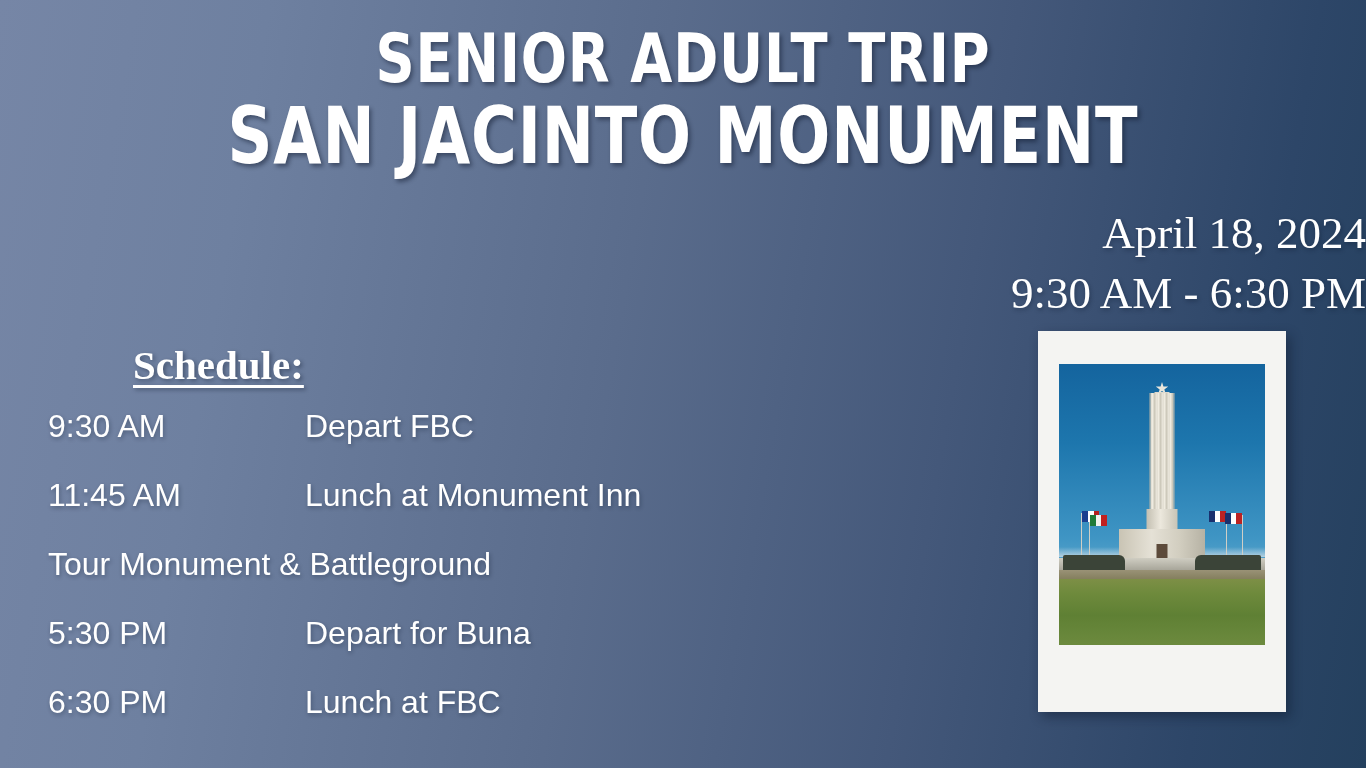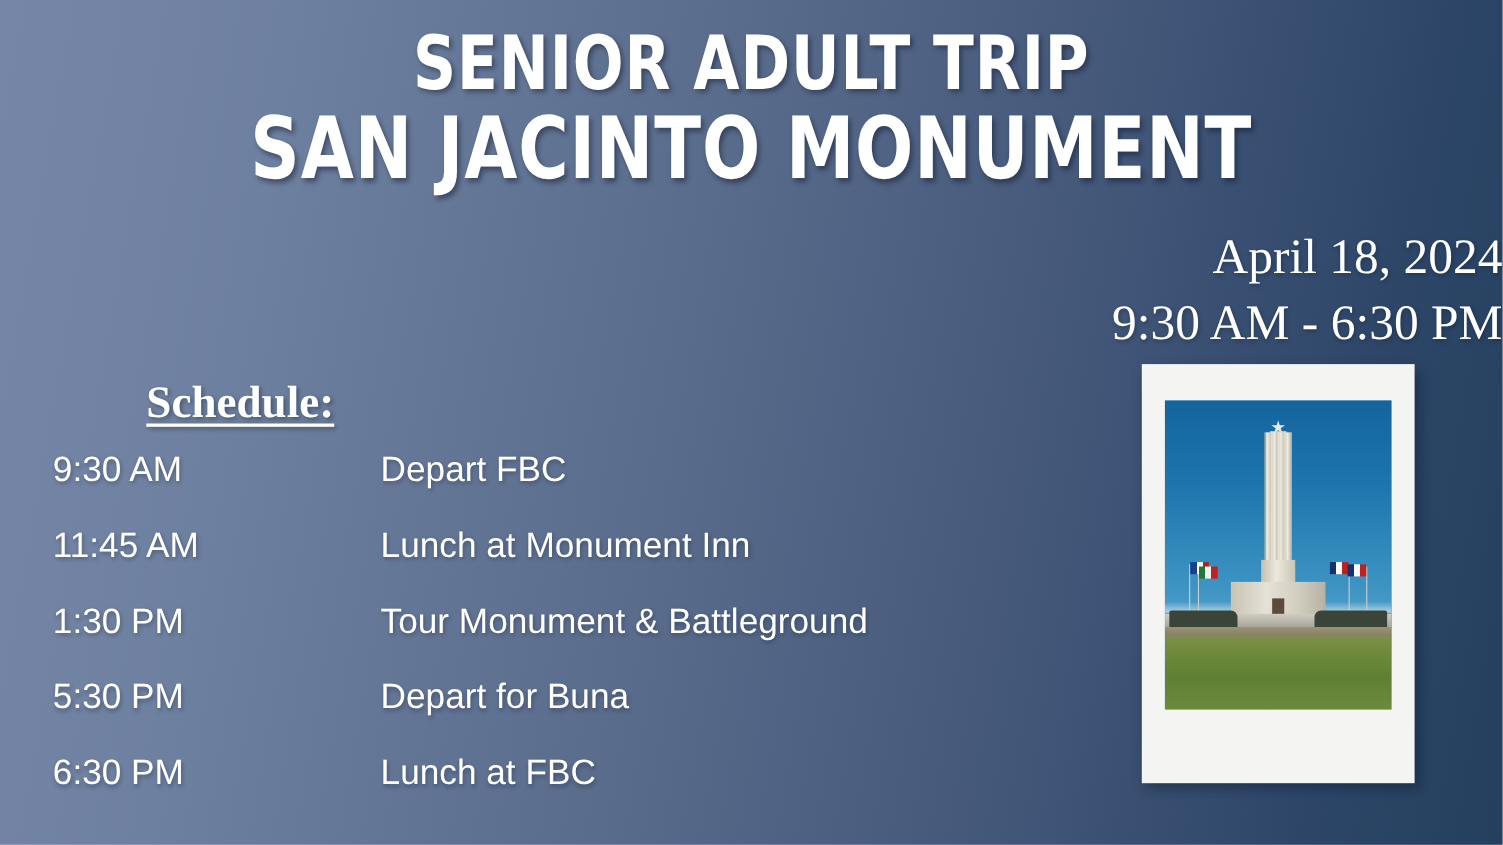--- a/index.html
+++ b/index.html
@@ -61,21 +61,21 @@
     display:flex;
     align-items:baseline;
     height:69px;
     color:#ffffff;
     font-family:Liberation Sans, sans-serif;
     font-size:32px;
     text-shadow: 1px 2px 4px rgba(10,20,40,0.33);
     white-space:nowrap;
   }
   .schedule-time  { width:257px; flex:0 0 257px; }
-  .schedule-desc  { flex:1 1 auto;margin-left:41px; }
+  .schedule-desc  { flex:1 1 auto; }
 
   
   .polaroid {
     position:absolute;
     left:1038px; top:331px;
     width:248px; height:381px;
     background:#f4f4f2;
     box-shadow: 4px 5px 11px rgba(12,22,42,0.45);
     padding:33px 21px 0 21px;
   }
@@ -187,21 +187,20 @@
 <div class="schedule-list">
   <div class="schedule-row">
     <div class="schedule-time">9:30 AM</div>
     <div class="schedule-desc">Depart FBC</div>
   </div>
   <div class="schedule-row">
     <div class="schedule-time">11:45 AM</div>
     <div class="schedule-desc">Lunch at Monument Inn</div>
   </div>
   <div class="schedule-row">
-    <div class="schedule-time">1:30 PM</div>
     <div class="schedule-desc">Tour Monument &amp; Battleground</div>
   </div>
   <div class="schedule-row">
     <div class="schedule-time">5:30 PM</div>
     <div class="schedule-desc">Depart for Buna</div>
   </div>
   <div class="schedule-row">
     <div class="schedule-time">6:30 PM</div>
     <div class="schedule-desc">Lunch at FBC</div>
   </div>

